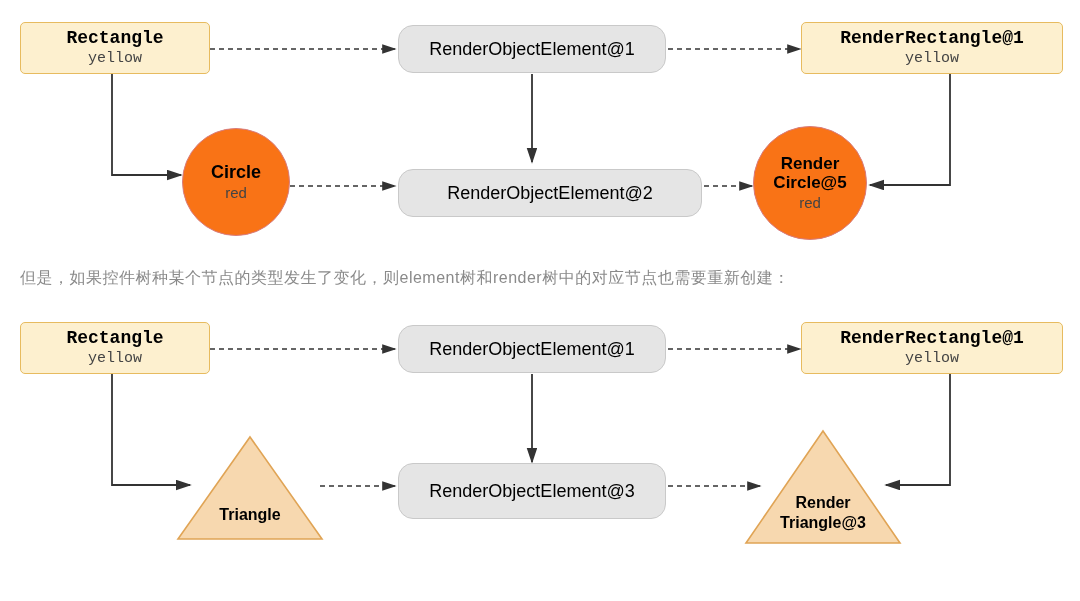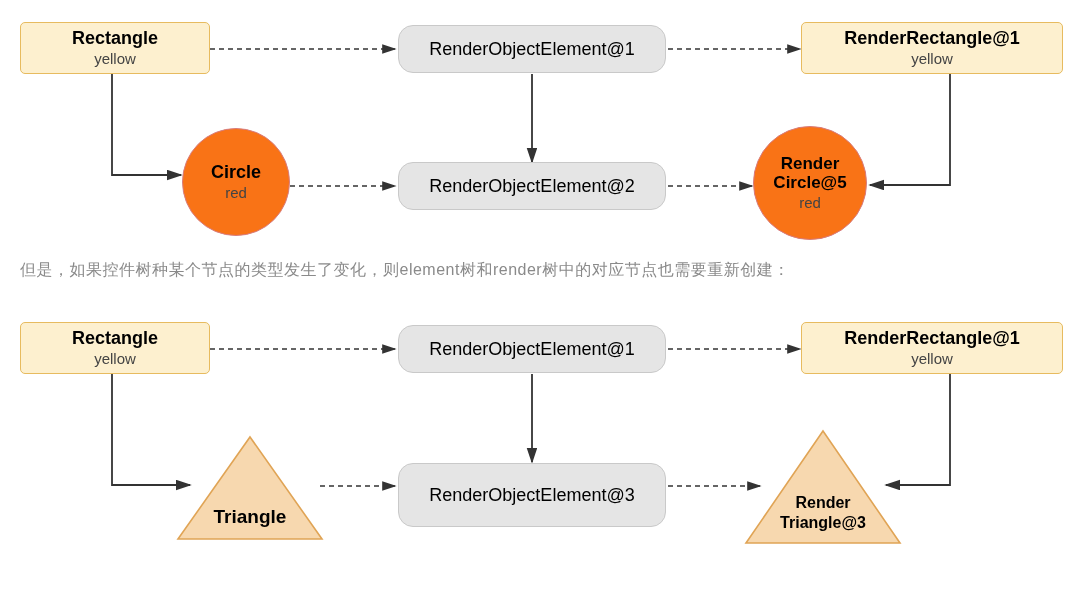--- a/index.html
+++ b/index.html
@@ -1,24 +1,24 @@
 <!DOCTYPE html>
 <html><head>
 <meta charset="utf-8">
 <style>
   * { box-sizing: border-box; margin: 0; padding: 0; }
   body { font-family: Arial, Helvetica, sans-serif; background: #fff; width: 1080px; height: 601px; position: relative; }
   .canvas { position: relative; width: 1080px; height: 601px; }
   .node { position: absolute; display: flex; flex-direction: column; align-items: center; justify-content: center; text-align: center; line-height: 1.25; }
-  .rect-yellow { background: #fdf0cf; border: 1.5px solid #e7bb5f; border-radius: 5px; }
+  .rect-yellow { background: #fdf0cf; border: 1.5px solid #e7bb5f; border-radius: 5px; font-family: Liberation Mono, monospace; }
   .rect-gray { background: #e5e5e5; border: 1.5px solid #c9c9c9; border-radius: 15px; }
   .circle-red { background: #f97316; border: 1.5px solid #d77b7e; border-radius: 50%; }
   .triangle-wrap { position: absolute; }
   .triangle-wrap svg { display: block; }
-  .triangle-label { position: absolute; width: 100%; text-align: center; font-size: 19px; color: #000; }
+  .triangle-label { position: absolute; width: 100%; text-align: center; font-size: 16px; color: #000; }
   .title { font-weight: bold; font-size: 18px; color: #000; }
   .sub { font-size: 15px; color: #444; margin-top: 1px; text-align: center; }
   .single { font-size: 18px; color: #000; }
   .caption { position: absolute; font-size: 16px; color: #8a8a8a; letter-spacing: 0.5px; }
   svg.arrows { position: absolute; left: 0; top: 0; width: 1080px; height: 601px; pointer-events: none; }
 </style>
 </head>
 <body>
 
 <div class="canvas">
@@ -66,54 +66,54 @@
 
   <div class="node circle-red" style="left:182px; top:128px; width:108px; height:108px;">
     <div class="title">Circle</div>
     <div class="sub">red</div>
   </div>
 
   <div class="node rect-gray" style="left:398px; top:25px; width:268px; height:48px;">
     <div class="single">RenderObjectElement@1</div>
   </div>
 
-  <div class="node rect-gray" style="left:398px; top:162px; width:268px; height:48px;">
+  <div class="node rect-gray" style="left:398px; top:169px; width:304px; height:48px;">
     <div class="single">RenderObjectElement@2</div>
   </div>
 
   <div class="node rect-yellow" style="left:801px; top:22px; width:262px; height:52px;">
     <div class="title">RenderRectangle@1</div>
     <div class="sub">yellow</div>
   </div>
 
   <div class="node circle-red" style="left:753px; top:126px; width:114px; height:114px;">
     <div class="title" style="font-size:17px;">Render</div>
     <div class="title" style="font-size:17px; margin-top:-2px;">Circle@5</div>
     <div class="sub">red</div>
   </div>
 
-  <div class="caption" style="left:20px; top:260px; width:1040px;">但是，如果控件树种某个节点的类型发生了变化，则element树和render树中的对应节点也需要重新创建：</div>
+  <div class="caption" style="left:20px; top:268px; width:1040px;">但是，如果控件树种某个节点的类型发生了变化，则element树和render树中的对应节点也需要重新创建：</div>
 
   <div class="node rect-yellow" style="left:20px; top:322px; width:190px; height:52px;">
     <div class="title">Rectangle</div>
     <div class="sub">yellow</div>
   </div>
 
   <div class="triangle-wrap" style="left:175px; top:434px; width:150px; height:108px;">
     <svg width="150" height="108" viewBox="0 0 150 108">
       <path d="M75 3 L147 105 L3 105 Z" fill="#f7d8af" stroke="#e0a455" stroke-width="1.6"></path>
     </svg>
     <div class="triangle-label" style="top:72px; font-weight:bold;">Triangle</div>
   </div>
 
   <div class="node rect-gray" style="left:398px; top:325px; width:268px; height:48px;">
     <div class="single">RenderObjectElement@1</div>
   </div>
 
-  <div class="node rect-gray" style="left:398px; top:463px; width:268px; height:64px;justify-content:center;">
+  <div class="node rect-gray" style="left:398px; top:463px; width:268px; height:56px;justify-content:center;">
     <div class="single">RenderObjectElement@3</div>
   </div>
 
   <div class="node rect-yellow" style="left:801px; top:322px; width:262px; height:52px;">
     <div class="title">RenderRectangle@1</div>
     <div class="sub">yellow</div>
   </div>
 
   <div class="triangle-wrap" style="left:743px; top:428px; width:160px; height:118px;">
     <svg width="160" height="118" viewBox="0 0 160 118">

